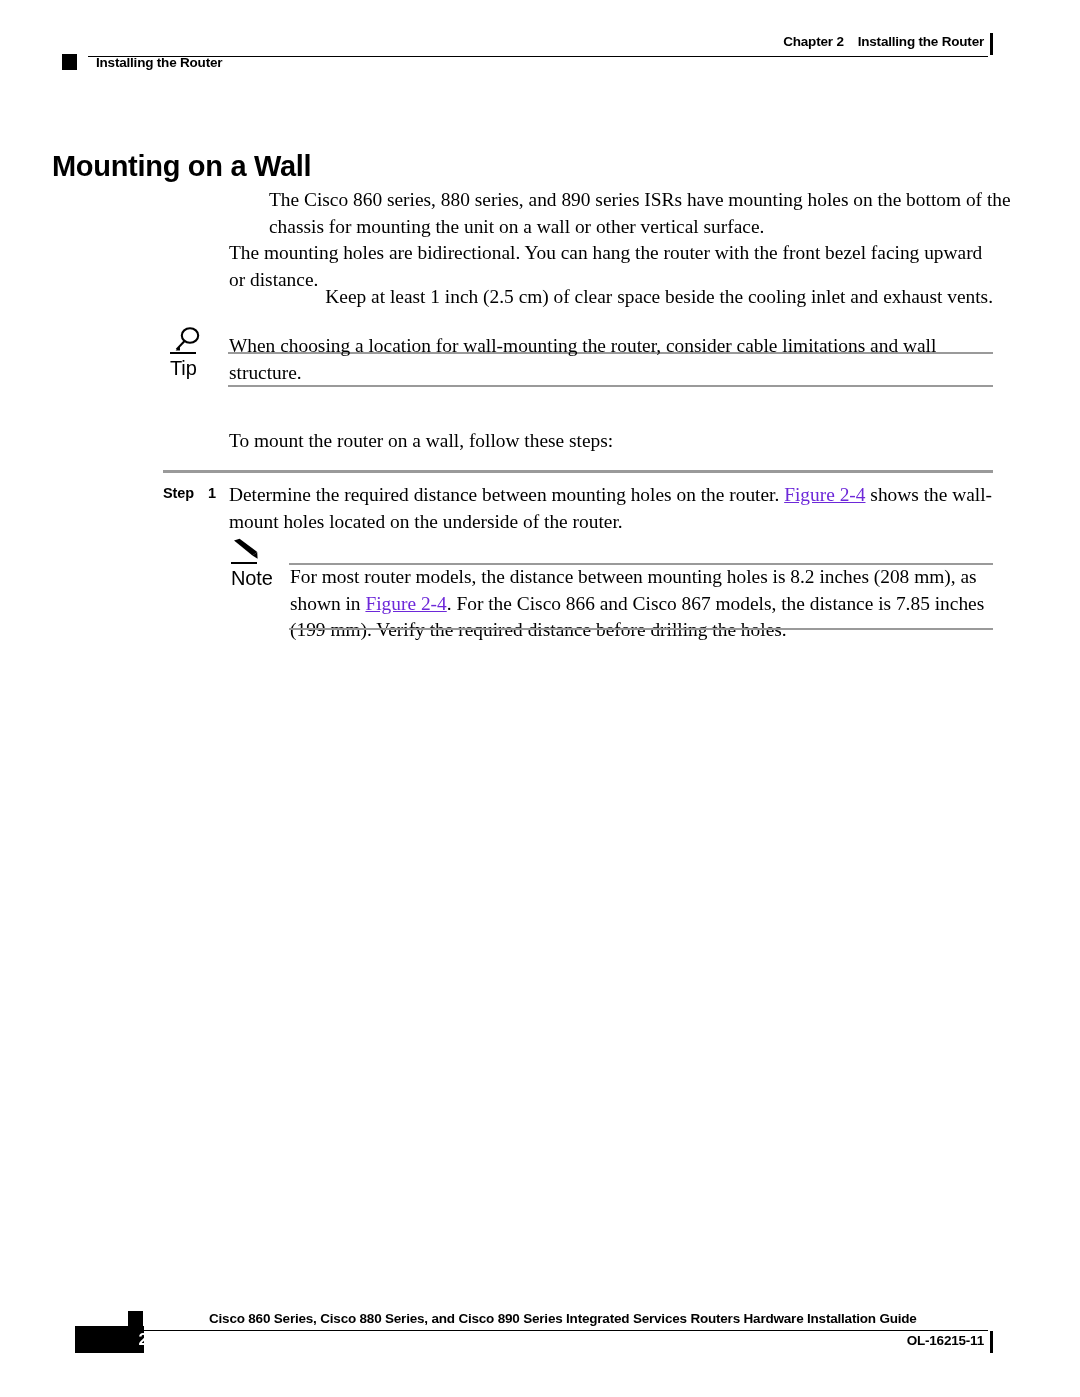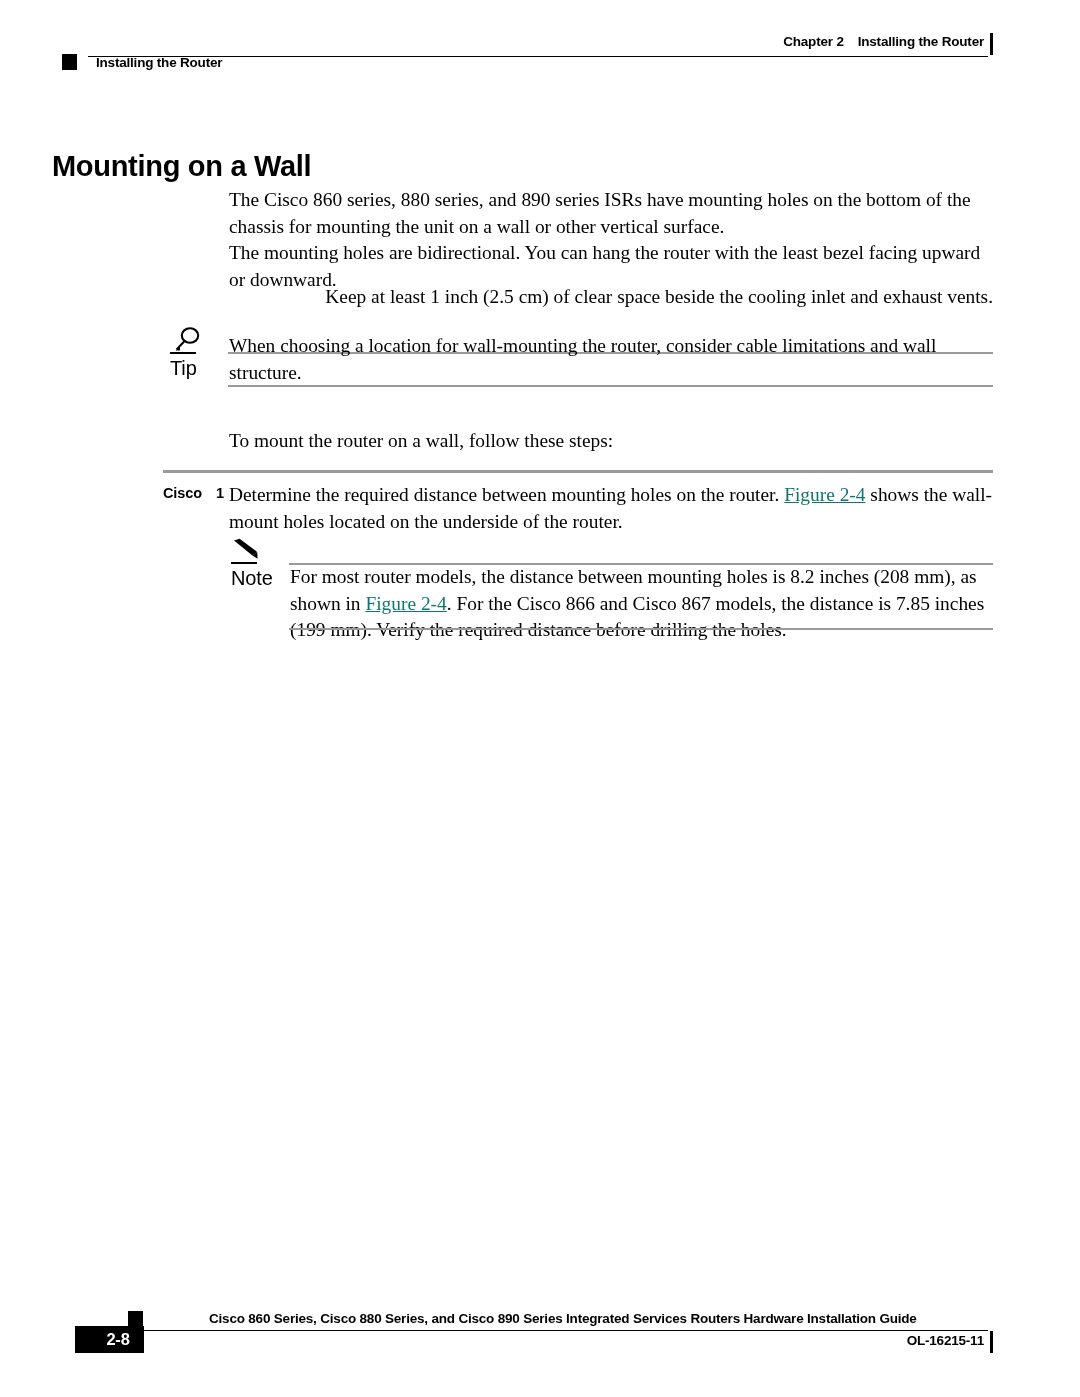--- a/index.html
+++ b/index.html
@@ -86,21 +86,21 @@
 
   
   .body-col {
     position: absolute;
     left: 229px;
     width: 764px;
     font-size: 19.4px;
     line-height: 26.5px;
     text-align: left;
   }
-  .p1 { top: 187px; }
+  .p1 { top: 187px; margin-left: 40px; }
   .p2 { top: 240px; }
   .p3 { top: 284px; text-align: right; }
   .p4 { top: 428px; }
   .adm-label {
     position: absolute;
     font-family: "Liberation Sans", "DejaVu Sans", sans-serif;
     font-weight: normal;
     font-size: 20px;
     letter-spacing: -0.1px;
   }
@@ -191,75 +191,76 @@
   .ft-pagenum {
     position: absolute;
     left: 75px; top: 1330px;
     width: 86px;
     text-align: center;
     color: #ffffff;
     font-family: "Liberation Sans", "DejaVu Sans", sans-serif;
     font-weight: bold;
     font-size: 16.5px;
     letter-spacing: -0.2px;
+    padding-left: 32px;
   }
   .ft-docid {
     position: absolute;
     right: 96px; top: 1333px;
     font-family: "Liberation Sans", "DejaVu Sans", sans-serif;
     font-weight: bold;
     font-size: 13.5px;
     letter-spacing: -0.2px;
     white-space: nowrap;
   }
   .ft-tick {
     position: absolute;
     right: 87px; top: 1331px;
     width: 3px; height: 22px;
     background: #000;
   }
 
-  .xref { color: #0f766e; }
+  .xref { color: #6d28d9; }
 </style>
 </head>
 <body>
 
 <div class="page">
 
   <div class="rh">
     <div class="rh-right">
       <span>Chapter 2</span><span class="sep"></span><span>Installing the Router</span>
     </div>
     <div class="rh-tick"></div>
     <div class="rh-rule"></div>
     <div class="rh-square"></div>
     <div class="rh-left">Installing the Router</div>
   </div>
 
   <h1 class="h1">Mounting on a Wall</h1>
 
   <div class="body-col p1">The Cisco 860 series, 880 series, and 890 series ISRs have mounting holes on the bottom of the chassis for mounting the unit on a wall or other vertical surface.</div>
-  <div class="body-col p2">The mounting holes are bidirectional. You can hang the router with the least bezel facing upward or downward.</div>
+  <div class="body-col p2">The mounting holes are bidirectional. You can hang the router with the front bezel facing upward or distance.</div>
   <div class="body-col p3">Keep at least 1 inch (2.5 cm) of clear space beside the cooling inlet and exhaust vents.</div>
 
   <svg class="tip-icon" viewBox="0 0 30 26">
     <ellipse cx="18" cy="8.5" rx="8.2" ry="7.2" fill="none" stroke="#000" stroke-width="2.1"></ellipse>
     <path d="M12.4 14.2 L3.6 23.4 L8.0 23.6 L7.9 19.2 Z" fill="#000"></path>
     <line x1="12.6" y1="14.0" x2="4.6" y2="22.4" stroke="#000" stroke-width="2.1"></line>
   </svg>
   <div class="tip-underline"></div>
   <div class="adm-label tip-label">Tip</div>
   <div class="adm-rule-top tip-rule-top"></div>
   <div class="adm-text tip-text">When choosing a location for wall-mounting the router, consider cable limitations and wall structure.</div>
   <div class="adm-rule-bot tip-rule-bot"></div>
 
   <div class="body-col p4">To mount the router on a wall, follow these steps:</div>
 
   <div class="step-rule"></div>
-  <div class="step-label"><span>Cisco</span><span class="num">1</span></div>
+  <div class="step-label"><span>Step</span><span class="num">1</span></div>
   <div class="step-text"><span>Determine the required distance between mounting holes on the router. </span><a class="xref" href="#">Figure 2-4</a><span> shows the wall-mount holes located on the underside of the router.</span></div>
 
   <svg class="note-icon" viewBox="0 0 30 24">
     <path d="M2.0 2.4 L7.6 0.8 L25.2 14.0 L20.4 17.6 Z" fill="#000"></path>
     <path d="M20.4 17.6 L25.2 14.0 L25.6 20.8 Z" fill="#000"></path>
   </svg>
   <div class="note-underline"></div>
   <div class="adm-label note-label">Note</div>
   <div class="adm-rule-top note-rule-top"></div>
   <div class="adm-text note-text"><span>For most router models, the distance between mounting holes is 8.2 inches (208 mm), as shown in </span><a class="xref" href="#">Figure 2-4</a><span>. For the Cisco 866 and Cisco 867 models, the distance is 7.85 inches (199 mm). Verify the required distance before drilling the holes.</span></div>

